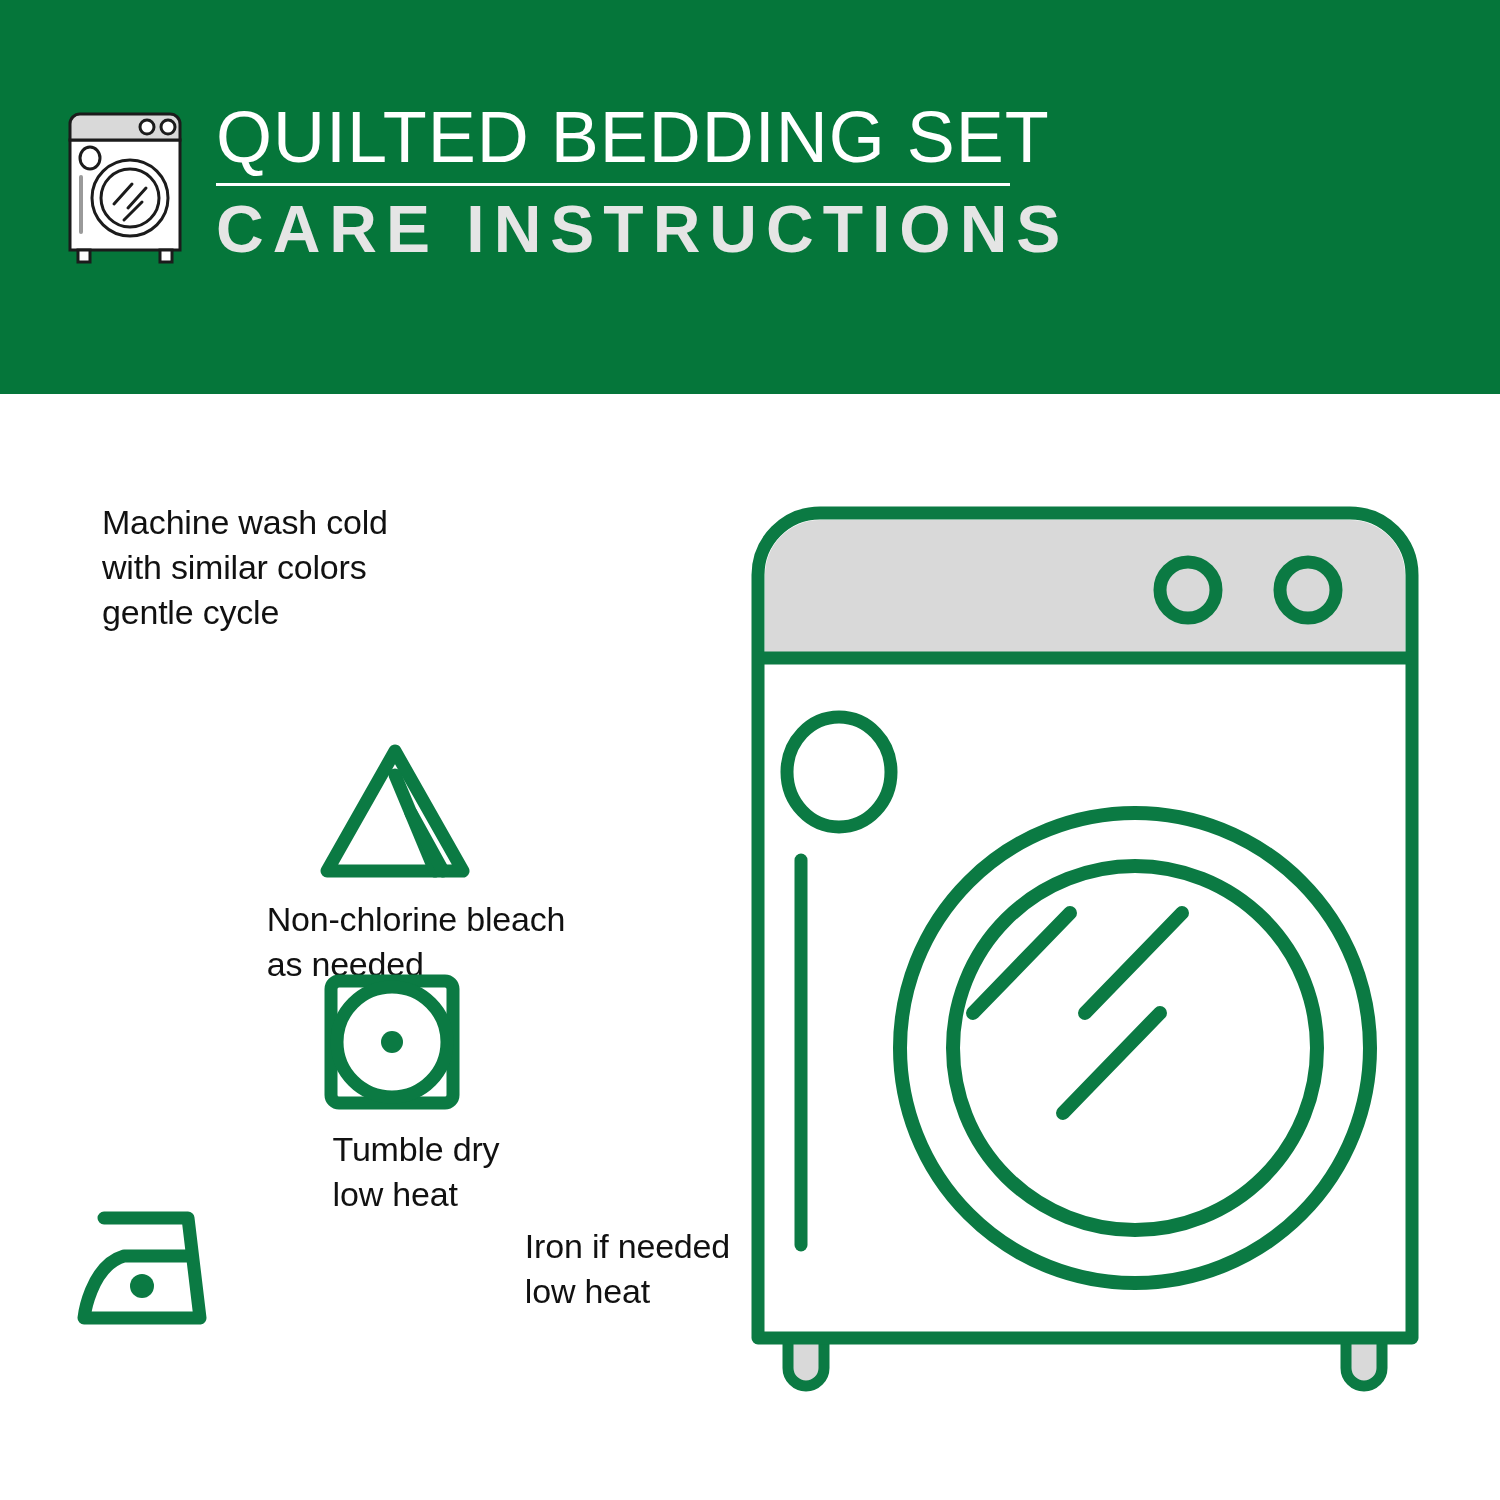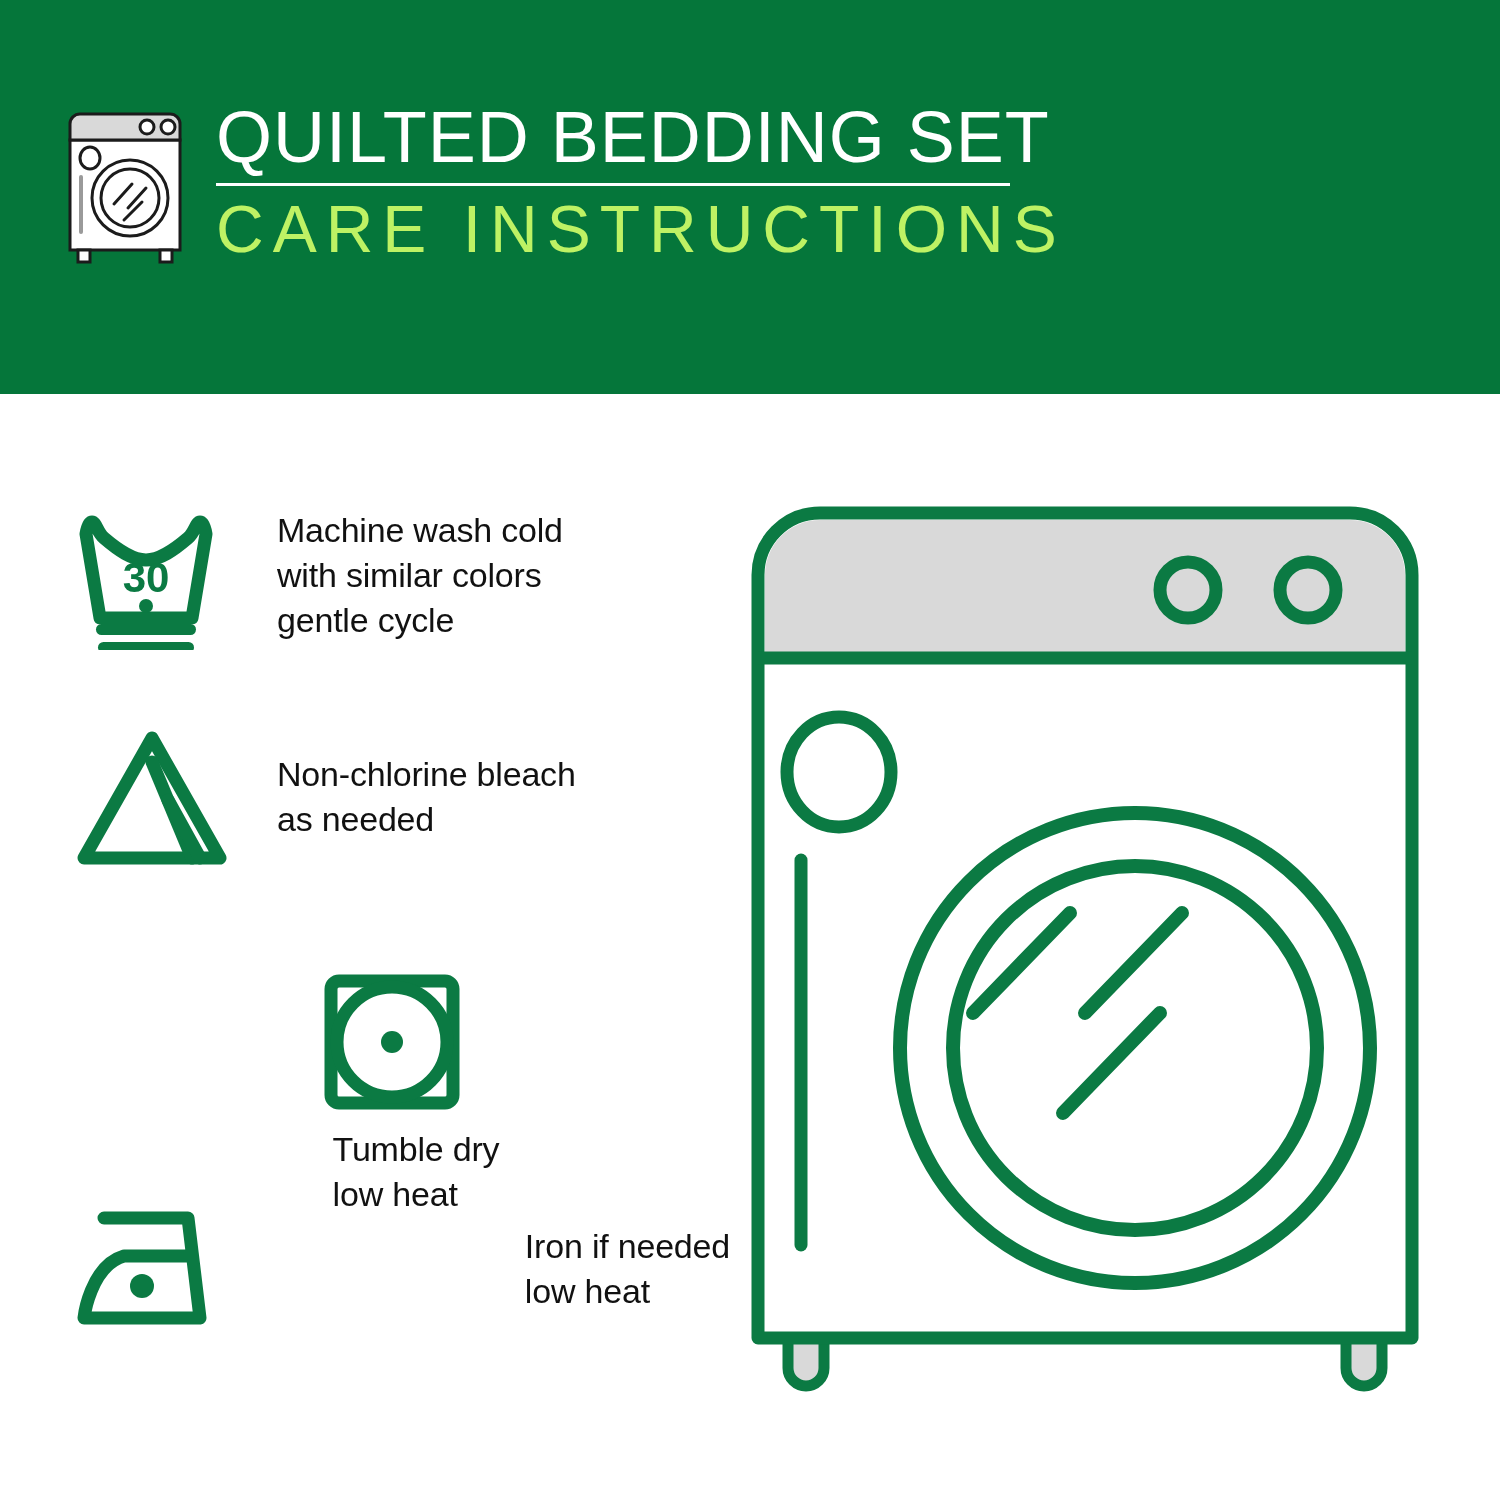--- a/index.html
+++ b/index.html
@@ -52,22 +52,22 @@
   }
   #title-divider {
     width: 794px;
     height: 3px;
     background: #ffffff;
     margin: 7px 0 6px 0;
   }
   #title-sub {
     font-family: "Liberation Sans", sans-serif;
     font-size: 66px;
-    font-weight: 400;
-    color: #bef264;
+    font-weight: 700;
+    color: #e5e5e5;
     letter-spacing: 9px;
     line-height: 74px;
     white-space: nowrap;
   }
 
   
   #care-list {
     position: absolute;
     left: 0;
     top: 500px;
@@ -144,37 +144,26 @@
       <div id="title-main">QUILTED BEDDING SET</div>
       <div id="title-divider"></div>
       <div id="title-sub">CARE INSTRUCTIONS</div>
     </div>
 
   </div>
 
   <div id="care-list">
 
     <div class="care-row" style="top:0px;">
-      <div class="care-symbol">
-        <svg width="168" height="150" viewBox="0 0 168 150" xmlns="http://www.w3.org/2000/svg">
-          <g fill="none" stroke="#0B7A43" stroke-width="13" stroke-linecap="round" stroke-linejoin="round">
-            <path d="M16 34 C16 34 18 22 22 22 C26 22 27 32 34 38 C48 50 62 60 76 60 C90 60 104 50 118 38 C125 32 126 22 130 22 C134 22 136 34 136 34 L122 118 L30 118 Z"></path>
-          </g>
-          <text x="76" y="92" font-family="Liberation Sans, sans-serif" font-size="42" font-weight="bold" fill="#0B7A43" text-anchor="middle">30</text>
-          <circle cx="76" cy="106" r="7" fill="#0B7A43"></circle>
-          <rect x="26" y="124" width="100" height="11" rx="5.5" fill="#0B7A43"></rect>
-          <rect x="28" y="142" width="96" height="11" rx="5.5" fill="#0B7A43"></rect>
-        </svg>
-      </div>
       <div class="care-text">Machine wash cold
 with similar colors
 gentle cycle</div>
     </div>
 
-    <div class="care-row" style="top:222px;">
+    <div class="care-row" style="top:222px;flex-direction:column;">
       <div class="care-symbol">
         <svg width="168" height="150" viewBox="0 0 168 150" xmlns="http://www.w3.org/2000/svg">
           <g fill="none" stroke="#0B7A43" stroke-width="13" stroke-linecap="round" stroke-linejoin="round">
             <path d="M82 16 L150 136 L14 136 Z"></path>
             <path d="M82 40 L122 136"></path>
             <path d="M98 78 L130 136"></path>
           </g>
         </svg>
       </div>
       <div class="care-text">Non-chlorine bleach

